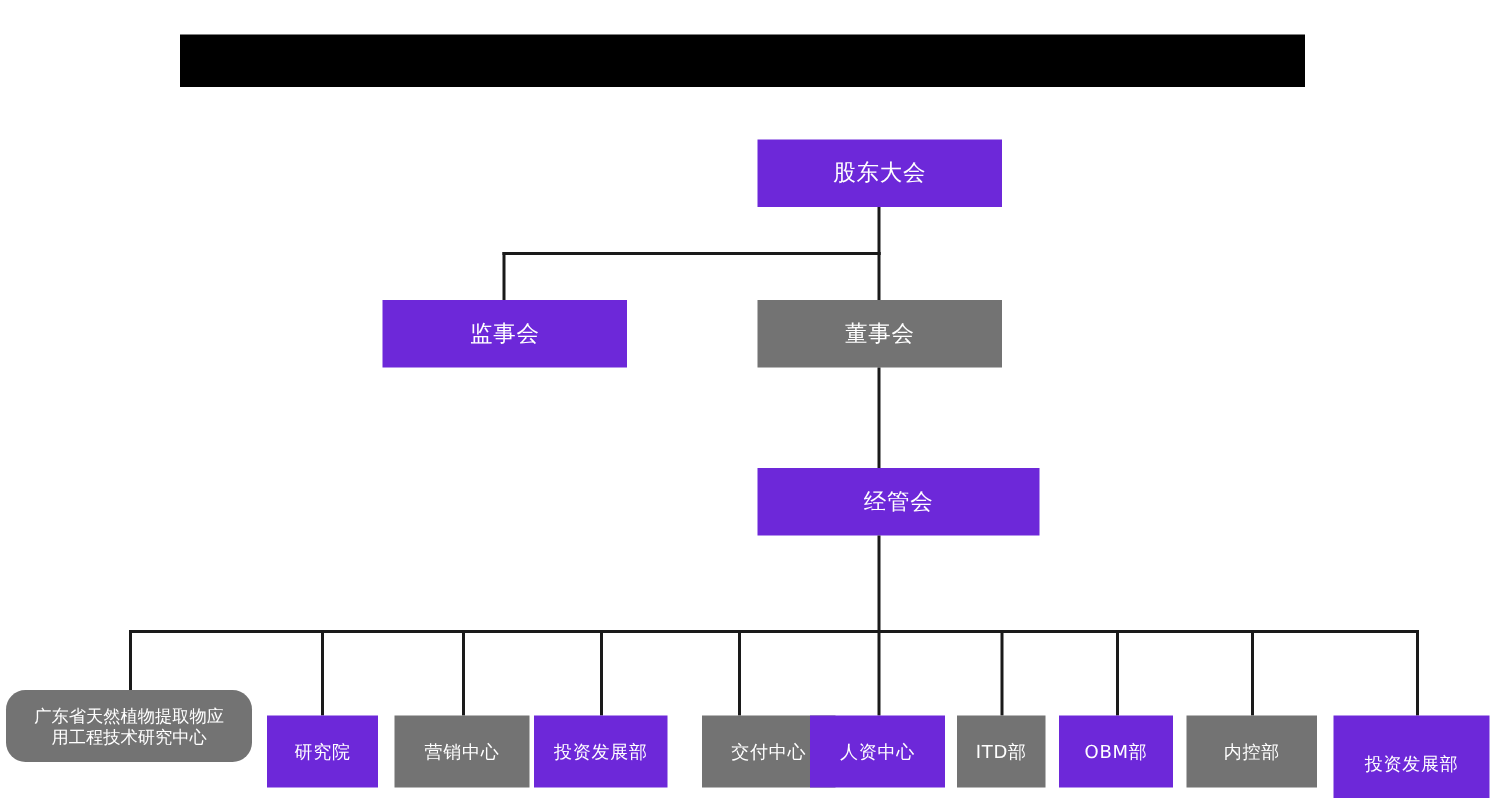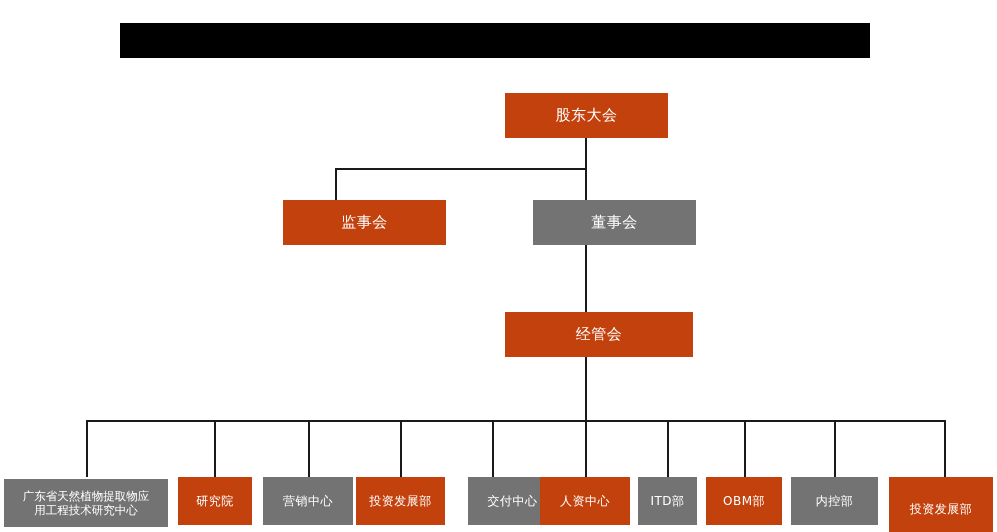--- a/index.html
+++ b/index.html
@@ -33,27 +33,27 @@
     display: flex;
     align-items: center;
     justify-content: center;
     text-align: center;
     color: #ffffff;
     line-height: 1.25;
     padding: 2px 3px;
     letter-spacing: 0.5px;
     font-weight: 400;
   }
-  .node.accent    { background: #c2410c; }
+  .node.accent    { background: #6d28d9; }
   .node.secondary { background: #737373; }
 
   .node-label { display: block; white-space: pre-line; }
 
   .lvl1 { font-size: 15px; }
-  .lvl2 { font-size: 15px; margin-left: 28px; }
+  .lvl2 { font-size: 15px; }
   .lvl3 { font-size: 15px; }
   .leaf { font-size: 12px; }
   .leaf-small { font-size: 11.5px; letter-spacing: 0px; }
 
   
   .conn {
     position: absolute;
     background: #1a1a1a;
   }
   .conn.v { width: 2px; }
@@ -100,21 +100,21 @@
   <div class="conn v" style="left:214px; top:420px; height:57px;"></div>
   <div class="conn v" style="left:308px; top:420px; height:57px;"></div>
   <div class="conn v" style="left:400px; top:420px; height:57px;"></div>
   <div class="conn v" style="left:492px; top:420px; height:57px;"></div>
   <div class="conn v" style="left:585px; top:420px; height:57px;"></div>
   <div class="conn v" style="left:667px; top:420px; height:57px;"></div>
   <div class="conn v" style="left:744px; top:420px; height:57px;"></div>
   <div class="conn v" style="left:834px; top:420px; height:57px;"></div>
   <div class="conn v" style="left:944px; top:420px; height:57px;"></div>
 
-  <div class="node secondary leaf-small" style="left:4px; top:479px; width:164px; height:48px;">
+  <div class="node secondary leaf-small" style="left:4px; top:460px; width:164px; height:48px;border-radius:13px;">
     <span class="node-label">广东省天然植物提取物应
 用工程技术研究中心</span>
   </div>
 
   <div class="node accent leaf" style="left:178px; top:477px; width:74px; height:48px;">
     <span class="node-label">研究院</span>
   </div>
 
   <div class="node secondary leaf" style="left:263px; top:477px; width:90px; height:48px;">
     <span class="node-label">营销中心</span>

